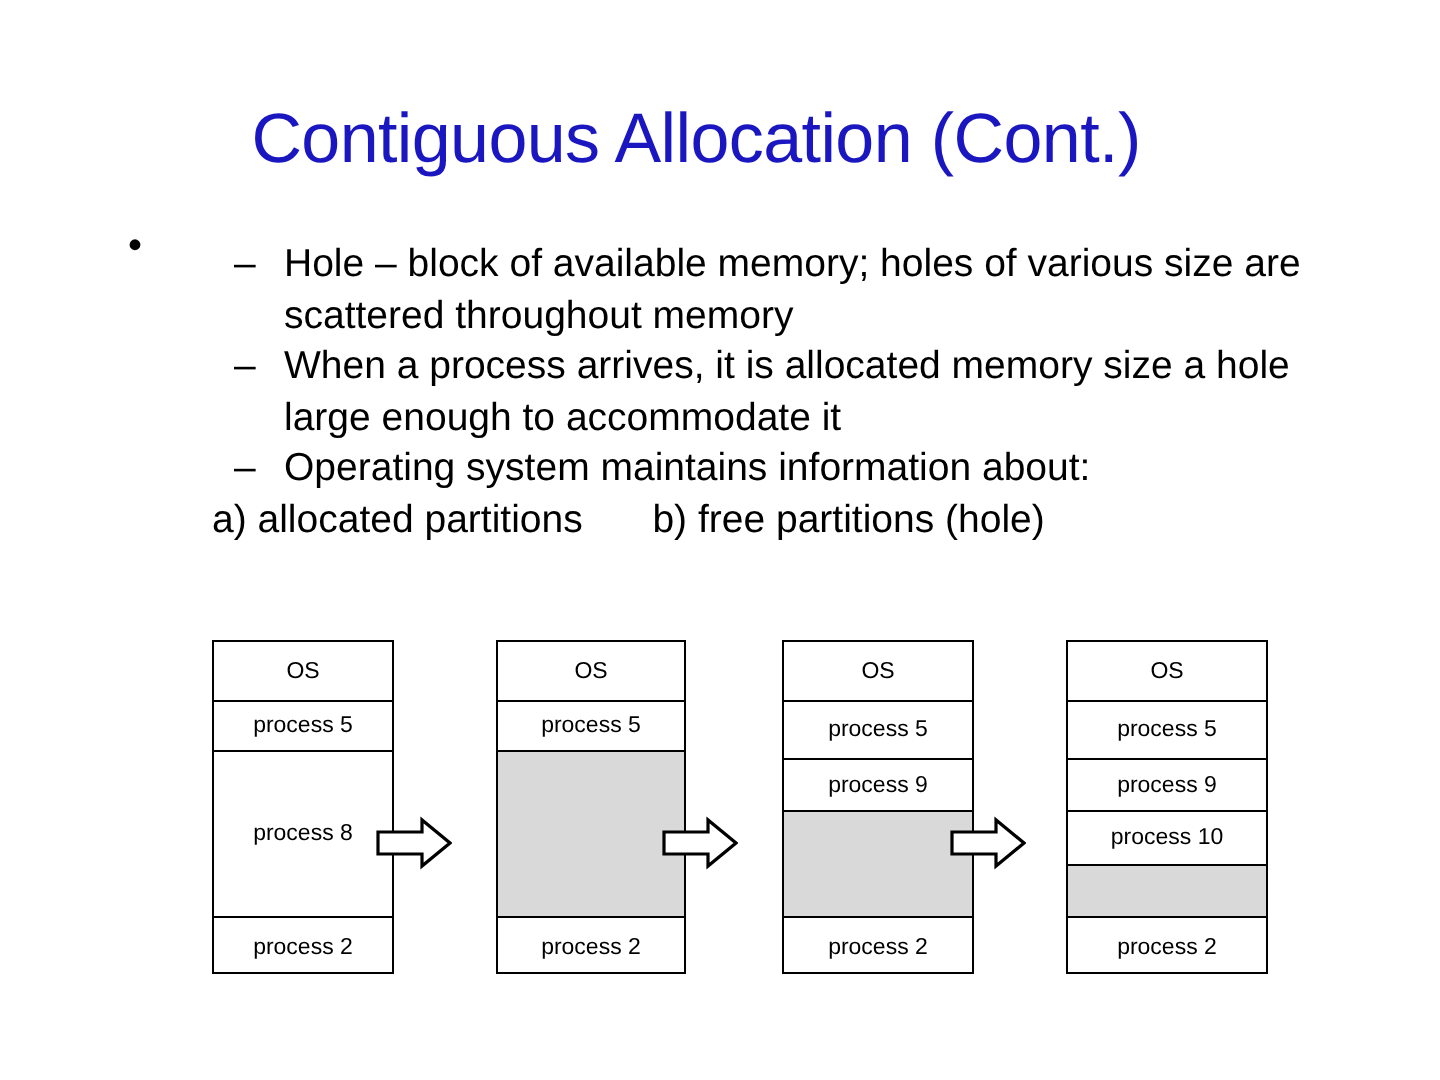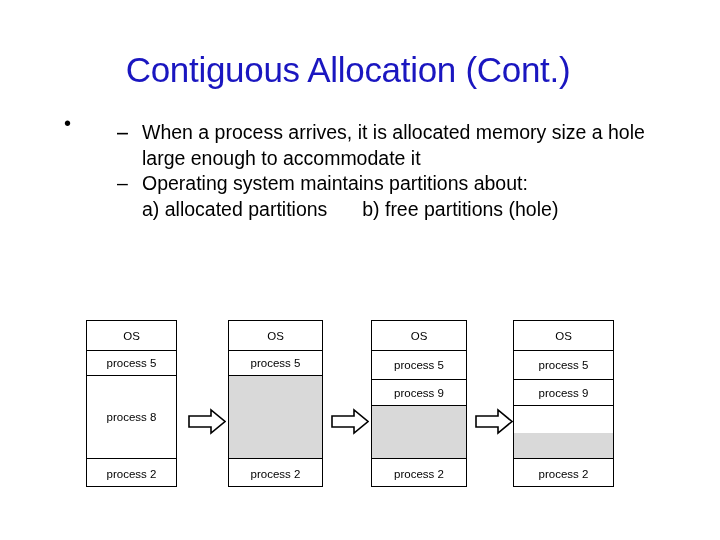--- a/index.html
+++ b/index.html
@@ -62,39 +62,39 @@
     position: absolute;
     left: 117px;
     top: 0;
     font-size: 19.5px;
   }
   .sub-line {
     position: relative;
     font-size: 19.5px;
     line-height: 25.5px;
     padding-left: 106px;
-    margin-left: 36px;
   }
   .gap-wide { display: inline-block; width: 24px; }
 
   
   #memory-diagram {
     position: absolute;
     left: 0;
     top: 0;
     width: 720px;
     height: 540px;
     pointer-events: none;
   }
   .mem-col {
     position: absolute;
     box-sizing: border-box;
     border: 1.4px solid #000000;
     background: #ffffff;
     pointer-events: auto;
+    margin-left: 20px;
   }
   .mem-block {
     position: absolute;
     left: 0;
     right: 0;
     box-sizing: border-box;
     display: flex;
     align-items: center;
     justify-content: center;
     font-size: 11.5px;
@@ -122,30 +122,31 @@
 <div id="slide-title">Contiguous Allocation (Cont.)</div>
 
 <div id="body-text">
 
   <div class="bullet-l1">
     <span class="marker">•</span>
   </div>
 
   <div class="bullet-l2" style="margin-top:12px;">
     <span class="marker">–</span>
+    <span>Hole – block of available memory; holes of various size are scattered throughout memory</span>
   </div>
 
   <div class="bullet-l2">
     <span class="marker">–</span>
     <span>When a process arrives, it is allocated memory size a hole large enough to accommodate it</span>
   </div>
 
   <div class="bullet-l2">
     <span class="marker">–</span>
-    <span>Operating system maintains partitions about:</span>
+    <span>Operating system maintains information about:</span>
   </div>
 
   <div class="sub-line">
     <span>a) allocated partitions</span>
     <span class="gap-wide"></span>
     <span>b) free partitions (hole)</span>
   </div>
 
 </div>
 
@@ -194,20 +195,23 @@
     <div class="mem-col" style="left: 513px; top: 320px; width: 101px; height: 167px;">
       <div class="mem-block divider-below" style="top: 0px; height: 30px;">
         <span>OS</span>
       </div>
       <div class="mem-block divider-below" style="top: 30px; height: 29px;">
         <span>process 5</span>
       </div>
       <div class="mem-block divider-below" style="top: 59px; height: 26px;">
         <span>process 9</span>
       </div>
+      <div class="mem-block divider-below" style="top: 85px; height: 27px;">
+        <span>process 10</span>
+      </div>
       <div class="mem-block hole divider-below" style="top: 112px; height: 26px;"></div>
       <div class="mem-block" style="top: 138px; height: 29px;">
         <span>process 2</span>
       </div>
     </div>
     <div class="flow-arrow" style="left: 188px; top: 408px;">
       <svg width="38" height="27" viewBox="0 0 38 27">
         <polygon points="1,8 23,8 23,2 37,13.5 23,25 23,19 1,19" fill="#ffffff" stroke="#000000" stroke-width="1.6" stroke-linejoin="miter"></polygon>
       </svg>
     </div>

